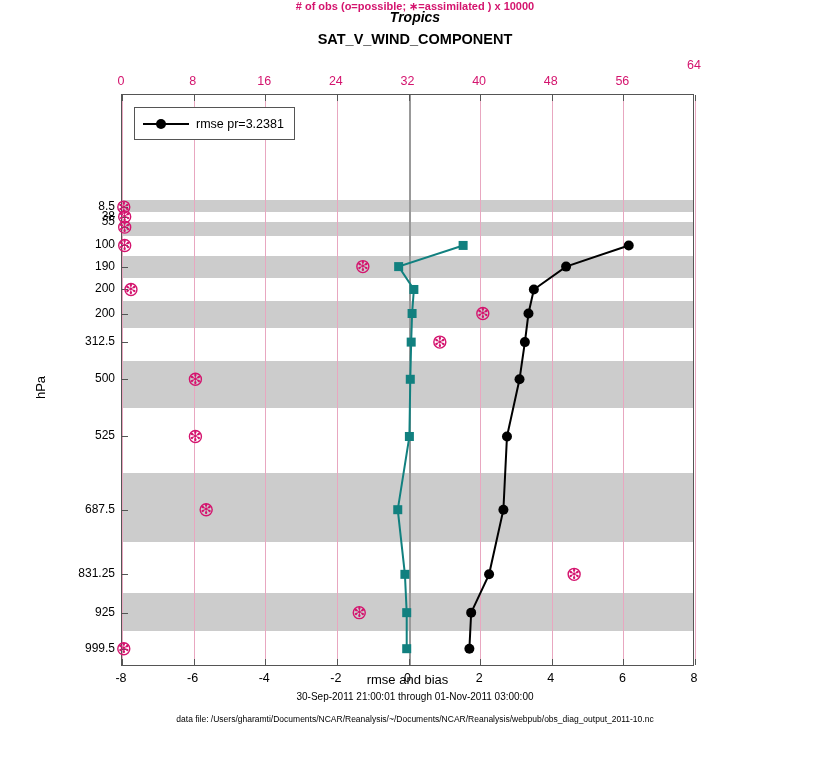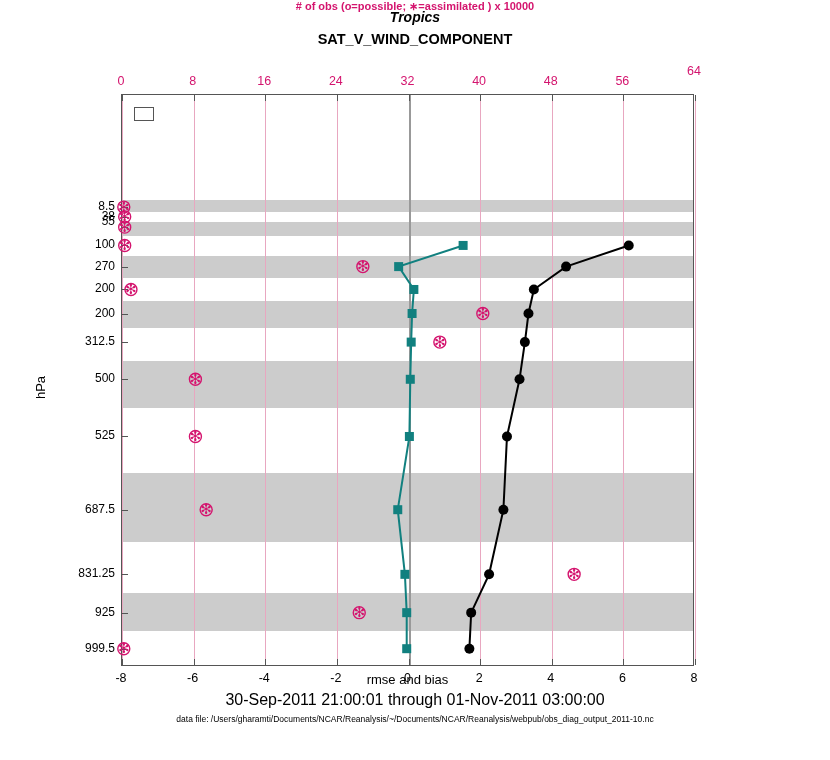--- a/index.html
+++ b/index.html
@@ -22,21 +22,21 @@
   .xtick-t{position:absolute;font-size:12.5px;color:#d4146e;transform:translateX(-50%);}
   .ytick{position:absolute;font-size:12px;color:#000;text-align:right;transform:translateY(-50%);}
 
   .tickmark-b{position:absolute;bottom:0;width:1px;height:6px;background:#555;}
   .tickmark-t{position:absolute;top:0;width:1px;height:6px;background:#555;}
   .tickmark-l{position:absolute;left:0;height:1px;width:6px;background:#555;}
 
   .xlabel{position:absolute;left:121px;top:672px;width:573px;text-align:center;font-size:13px;color:#000;}
   .ylabel{position:absolute;left:40px;top:380px;font-size:13px;color:#000;transform:rotate(-90deg) translate(-50%,0);transform-origin:left center;}
 
-  .footer1{position:absolute;top:691px;left:0;width:830px;text-align:center;font-size:16px;color:#000;}
+  .footer1{position:absolute;top:691px;left:0;width:830px;text-align:center;font-size:10px;color:#000;}
   .footer2{position:absolute;top:714px;left:0;width:830px;text-align:center;font-size:8.5px;color:#000;}
 
   .legend{position:absolute;left:12px;top:12px;background:#fff;border:1px solid #555;padding:6px 10px 6px 8px;}
   .legrow{display:flex;align-items:center;height:19px;}
   .legline{position:relative;width:46px;height:2px;margin-right:7px;}
   .legline i{position:absolute;left:0;top:0;width:46px;height:2px;display:block;}
   .legdot{position:absolute;left:18px;top:50%;transform:translate(-50%,-50%);}
   .legtxt{font-size:12.5px;color:#000;}
 
   svg.layer{position:absolute;left:0;top:0;width:573px;height:572px;overflow:visible;}
@@ -158,20 +158,29 @@
         <rect x="284.68593749999997" y="242.60399999999998" width="9" height="9" fill="#11807f"></rect>
         <rect x="283.79062500000003" y="279.784" width="9" height="9" fill="#11807f"></rect>
         <rect x="282.8953125" y="336.984" width="9" height="9" fill="#11807f"></rect>
         <rect x="271.25625" y="410.2" width="9" height="9" fill="#11807f"></rect>
         <rect x="278.41875" y="474.83599999999996" width="9" height="9" fill="#11807f"></rect>
         <rect x="280.209375" y="513.16" width="9" height="9" fill="#11807f"></rect>
         <rect x="280.209375" y="549.196" width="9" height="9" fill="#11807f"></rect>
       </svg>
 
     <div class="legend">
+      <div class="legrow">
+        <span class="legline">
+          <i style="background:#000"></i>
+          <svg class="legdot" width="13" height="13">
+              <circle cx="6.5" cy="6.5" r="5" fill="#000"></circle>
+            </svg>
+        </span>
+        <span class="legtxt">rmse pr=3.2381</span>
+      </div>
     </div>
   </div>
 
   <div id="xticks-bottom">
       <div class="txt xtick-b" style="left: 121px; top: 671px;">-8</div>
       <div class="txt xtick-b" style="left: 192.625px; top: 671px;">-6</div>
       <div class="txt xtick-b" style="left: 264.25px; top: 671px;">-4</div>
       <div class="txt xtick-b" style="left: 335.875px; top: 671px;">-2</div>
       <div class="txt xtick-b" style="left: 407.5px; top: 671px;">0</div>
       <div class="txt xtick-b" style="left: 479.125px; top: 671px;">2</div>
@@ -181,28 +190,28 @@
     </div>
   <div id="xticks-top">
       <div class="txt xtick-t" style="left: 121px; top: 74px;">0</div>
       <div class="txt xtick-t" style="left: 192.625px; top: 74px;">8</div>
       <div class="txt xtick-t" style="left: 264.25px; top: 74px;">16</div>
       <div class="txt xtick-t" style="left: 335.875px; top: 74px;">24</div>
       <div class="txt xtick-t" style="left: 407.5px; top: 74px;">32</div>
       <div class="txt xtick-t" style="left: 479.125px; top: 74px;">40</div>
       <div class="txt xtick-t" style="left: 550.75px; top: 74px;">48</div>
       <div class="txt xtick-t" style="left: 622.375px; top: 74px;">56</div>
-      <div class="txt xtick-t" style="left: 694px; top: 64px;">64</div>
+      <div class="txt xtick-t" style="left: 694px; top: 58px;">64</div>
     </div>
   <div id="yticks">
       <div class="txt ytick" style="left: 55px; width: 60px; top: 206.112px;">8.5</div>
       <div class="txt ytick" style="left: 55px; width: 60px; top: 215.836px;">38</div>
       <div class="txt ytick" style="left: 55px; width: 60px; top: 221px; font-style: italic;">55</div>
       <div class="txt ytick" style="left: 55px; width: 60px; top: 244.436px;">100</div>
-      <div class="txt ytick" style="left: 55px; width: 60px; top: 265.6px;">270</div>
+      <div class="txt ytick" style="left: 55px; width: 60px; top: 265.6px;">190</div>
       <div class="txt ytick" style="left: 55px; width: 60px; top: 288.48px;">200</div>
       <div class="txt ytick" style="left: 55px; width: 60px; top: 312.504px;">200</div>
       <div class="txt ytick" style="left: 55px; width: 60px; top: 341.104px;">312.5</div>
       <div class="txt ytick" style="left: 55px; width: 60px; top: 378.284px;">500</div>
       <div class="txt ytick" style="left: 55px; width: 60px; top: 435.484px;">525</div>
       <div class="txt ytick" style="left: 55px; width: 60px; top: 508.7px;">687.5</div>
       <div class="txt ytick" style="left: 55px; width: 60px; top: 573.336px;">831.25</div>
       <div class="txt ytick" style="left: 55px; width: 60px; top: 611.66px;">925</div>
       <div class="txt ytick" style="left: 55px; width: 60px; top: 647.696px;">999.5</div>
     </div>

